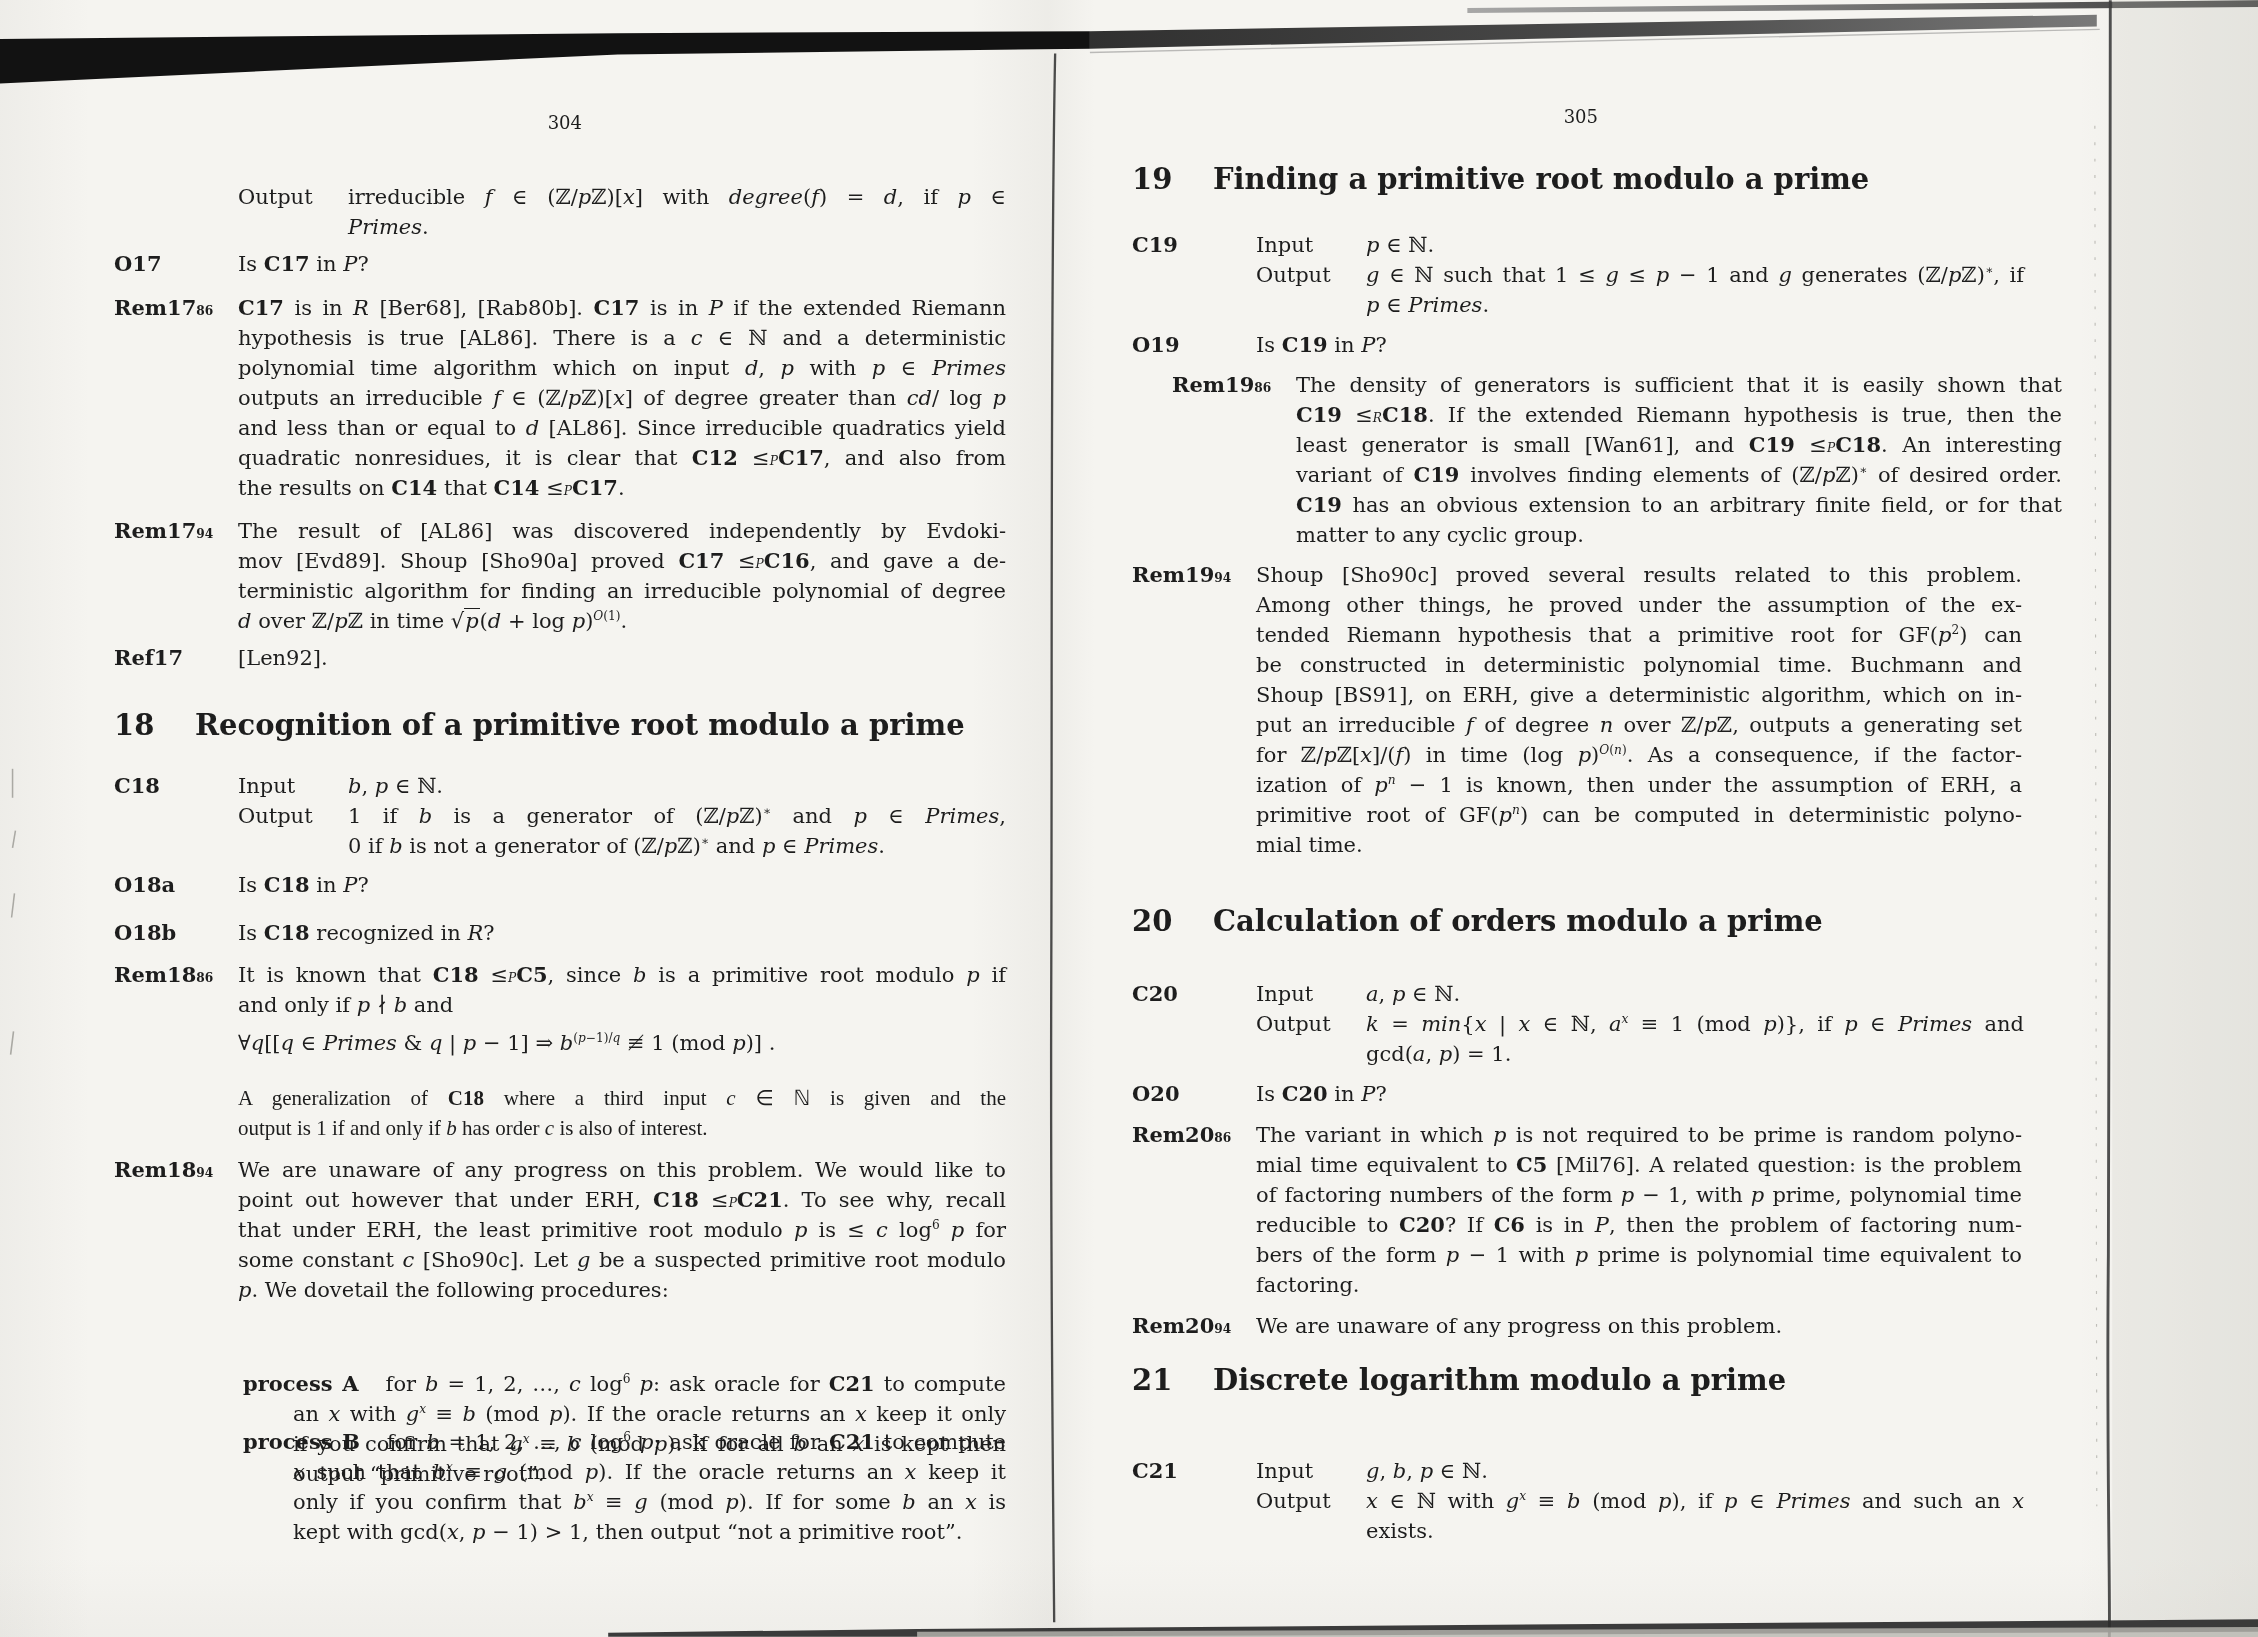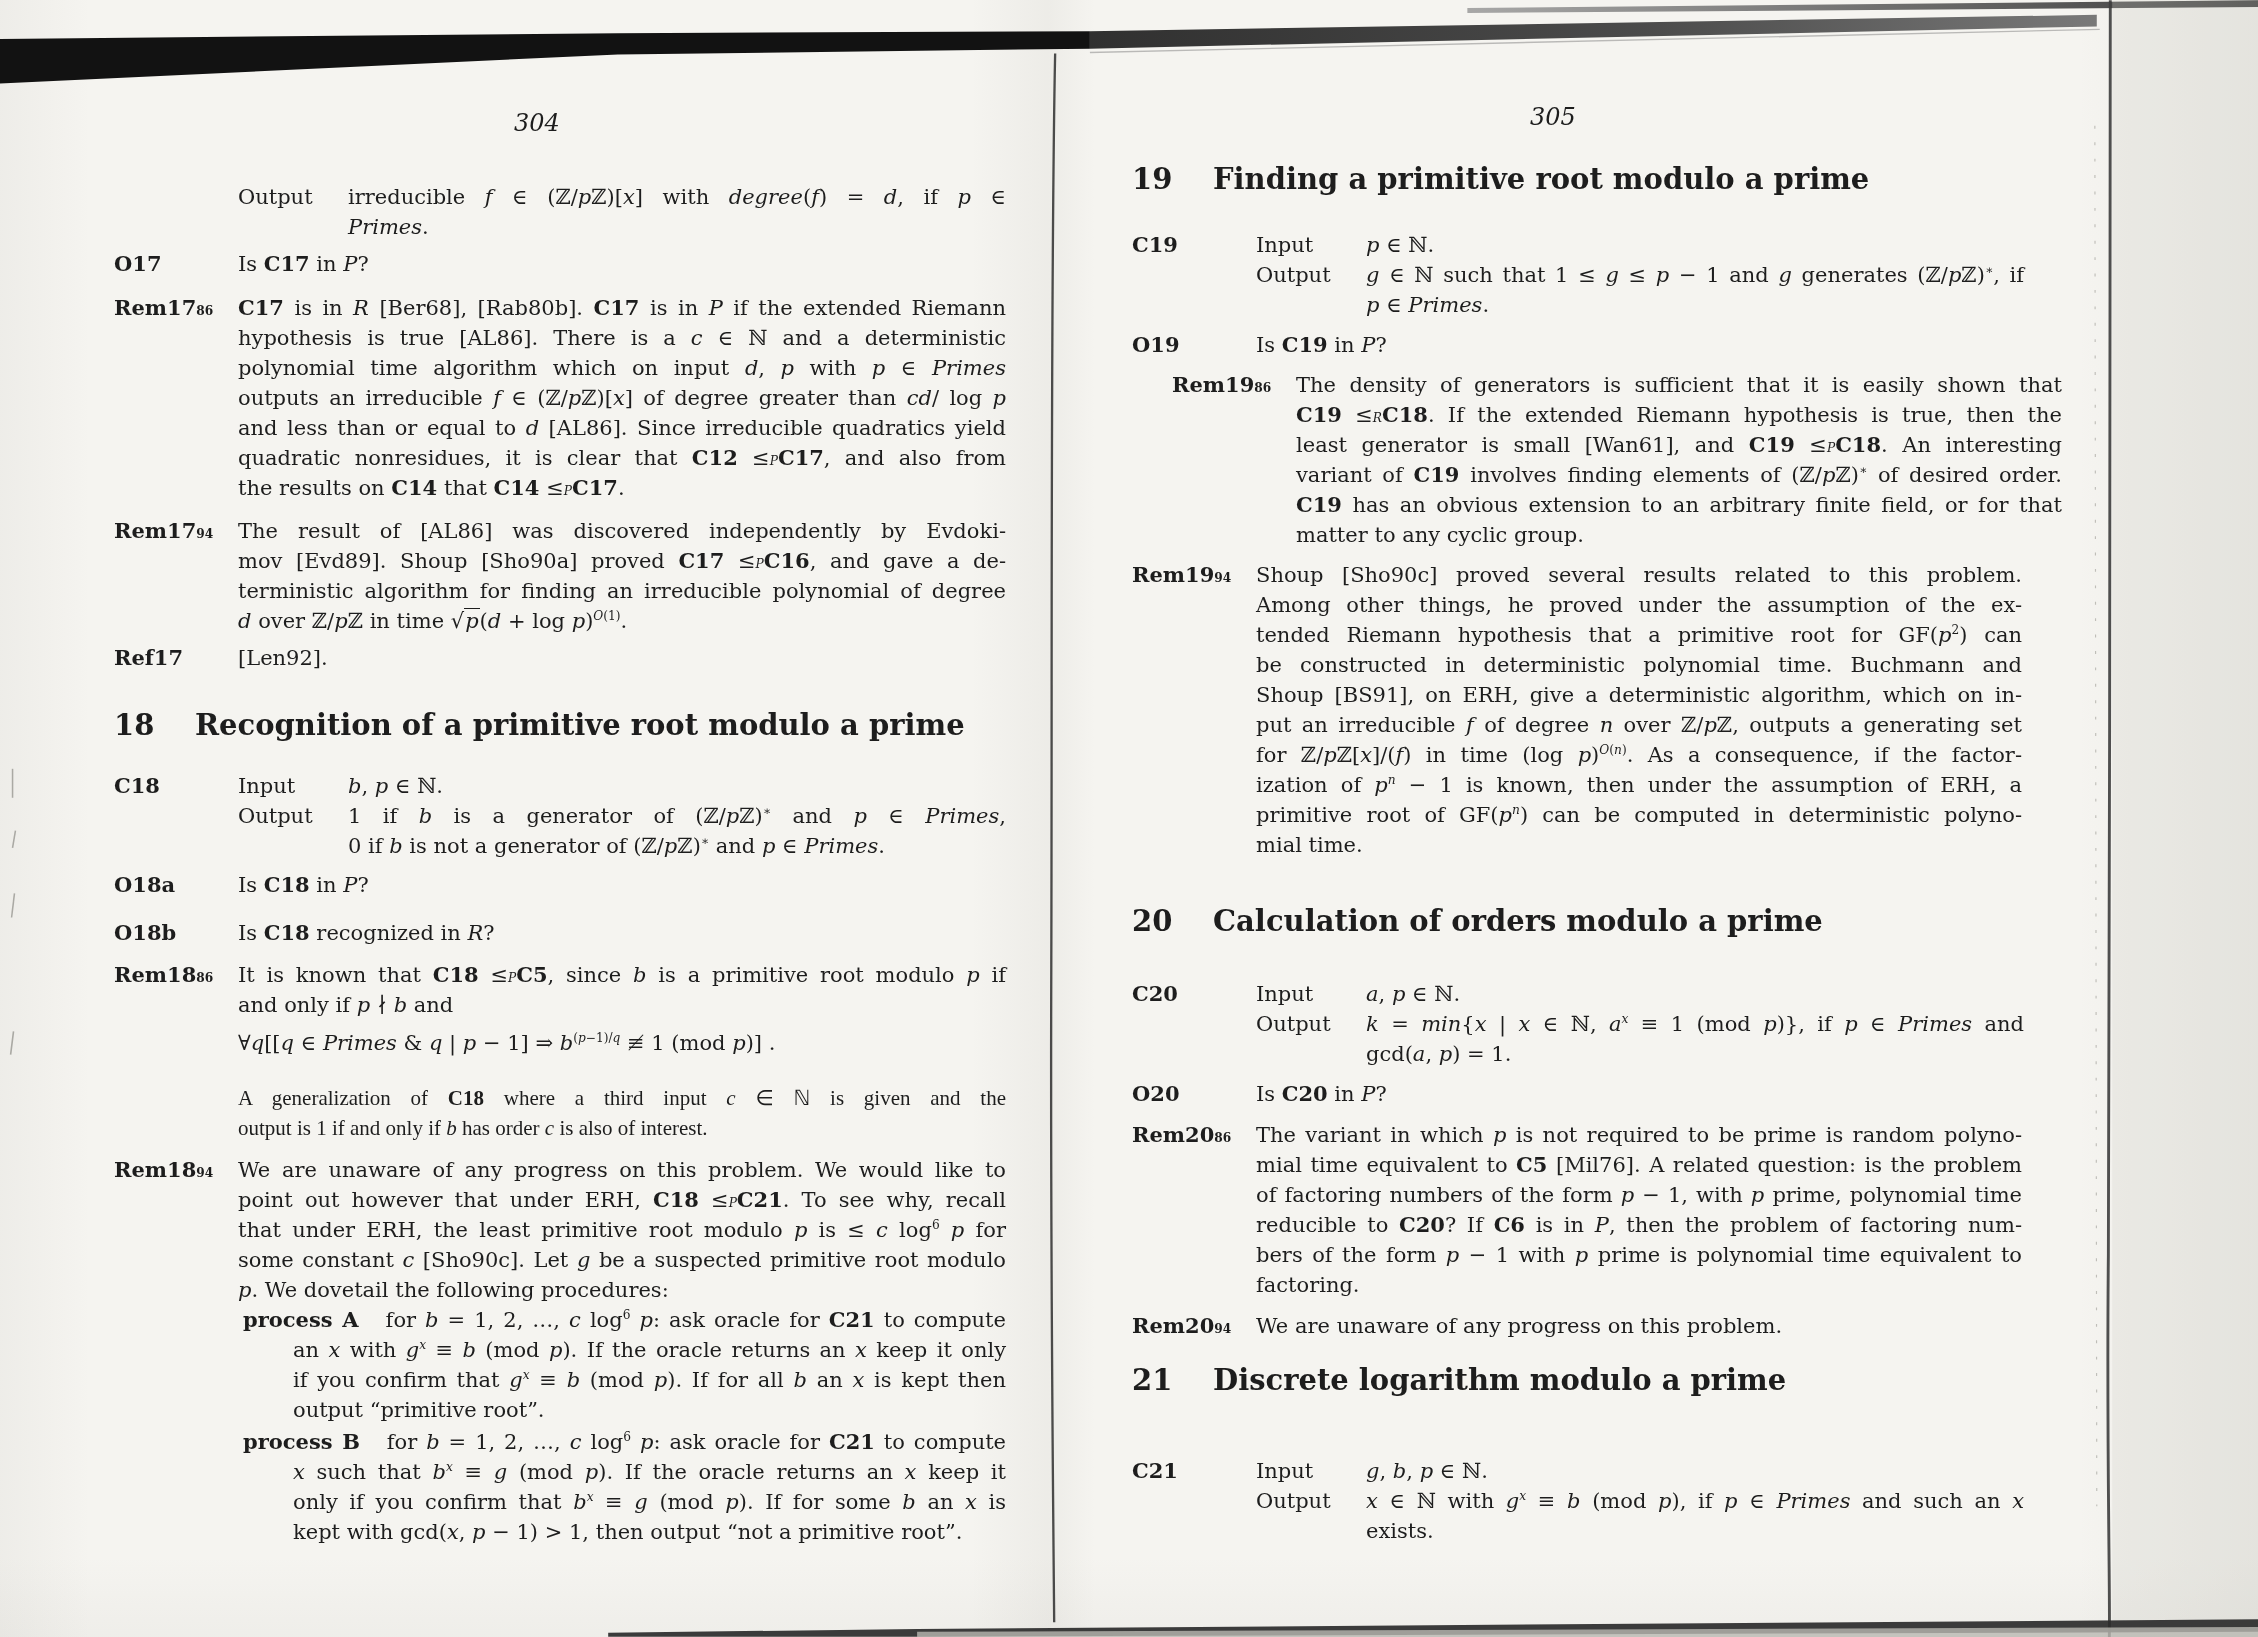--- a/index.html
+++ b/index.html
@@ -15,21 +15,21 @@
     font-size:21px;line-height:30px;
   }
   .stage::before{ 
     content:"";position:absolute;inset:0;pointer-events:none;
     background:
       linear-gradient(90deg, rgba(130,128,118,0) 43%, rgba(130,128,118,.07) 46.4%, rgba(130,128,118,0) 48.5%),
       linear-gradient(90deg, rgba(120,118,110,.06) 0%, rgba(120,118,110,0) 4%),
       linear-gradient(90deg, rgba(120,118,110,0) 92%, rgba(150,148,140,.10) 100%),
       linear-gradient(0deg, rgba(120,118,110,.05) 0%, rgba(120,118,110,0) 5%);
   }
-  .pageno{position:absolute;width:68px;text-align:left;font-size:24px;font-style:italic;}
+  .pageno{position:absolute;width:68px;text-align:right;font-size:18px;}
   .entry{position:absolute;}
   .entry .lbl{position:absolute;left:0;top:0;font-weight:bold;white-space:nowrap;}
   .entry .body{margin-left:124px;}
   .io{position:absolute;}
   .io .lbl{position:absolute;left:0;top:0;font-weight:bold;white-space:nowrap;}
   .io .key{position:absolute;left:124px;top:0;}
   .io .val{margin-left:234px;}
   .sec{position:absolute;font-weight:bold;font-size:29px;line-height:35px;}
   .sec .num{position:absolute;left:0;top:0;}
   .sec .title{margin-left:81px;}
@@ -143,21 +143,21 @@
       <span class="lbl">Rem18<sub>94</sub></span>
       <div class="body" style="width:768px">
           <div class="tl">We are unaware of any progress on this problem. We would like to</div>
           <div class="tl">point out however that under ERH, <b>C18</b> ≤<sub class="scr">P</sub><b>C21</b>. To see why, recall</div>
           <div class="tl">that under ERH, the least primitive root modulo <i>p</i> is ≤ <i>c</i> log<sup>6</sup> <i>p</i> for</div>
           <div class="tl">some constant <i>c</i> [Sho90c]. Let <i>g</i> be a suspected primitive root modulo</div>
           <div class="tl tl-last"><i>p</i>. We dovetail the following procedures:</div>
         </div>
     </div>
 
-    <div class="proc" style="left:243px;top:1305px;width:763px">
+    <div class="proc" style="left:243px;top:1369px;width:763px">
       <div class="tl"><b>process A</b>&nbsp;&nbsp; for <i>b</i> = 1, 2, …, <i>c</i> log<sup>6</sup> <i>p</i>: ask oracle for <b>C21</b> to compute</div>
       <div class="rest">
           <div class="tl">an <i>x</i> with <i>g</i><sup><i>x</i></sup> ≡ <i>b</i> (mod <i>p</i>). If the oracle returns an <i>x</i> keep it only</div>
           <div class="tl">if you confirm that <i>g</i><sup><i>x</i></sup> ≡ <i>b</i> (mod <i>p</i>). If for all <i>b</i> an <i>x</i> is kept then</div>
           <div class="tl tl-last">output “primitive root”.</div>
         </div>
     </div>
     <div class="proc" style="left:243px;top:1427px;width:763px">
       <div class="tl"><b>process B</b>&nbsp;&nbsp; for <i>b</i> = 1, 2, …, <i>c</i> log<sup>6</sup> <i>p</i>: ask oracle for <b>C21</b> to compute</div>
       <div class="rest">

